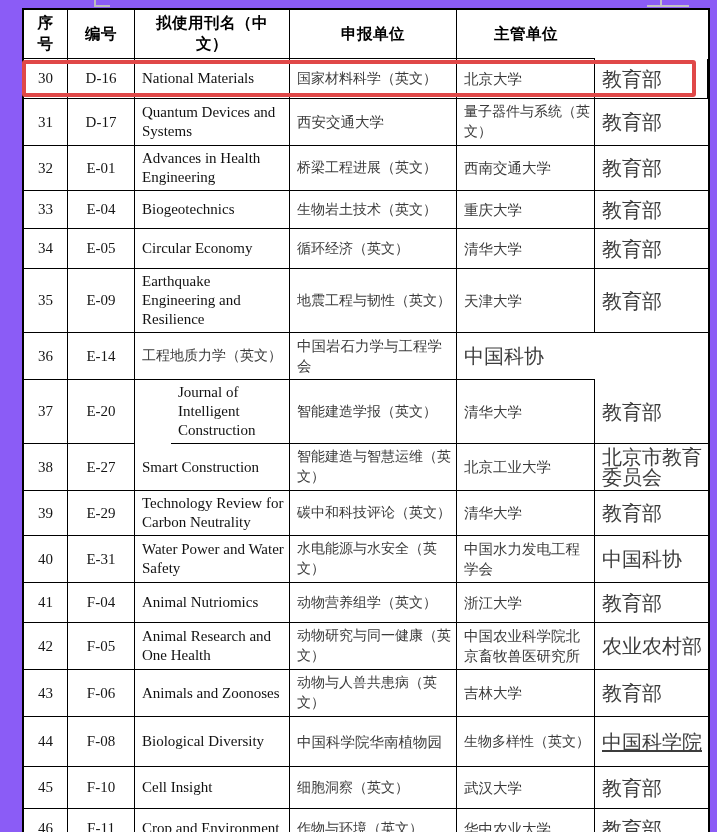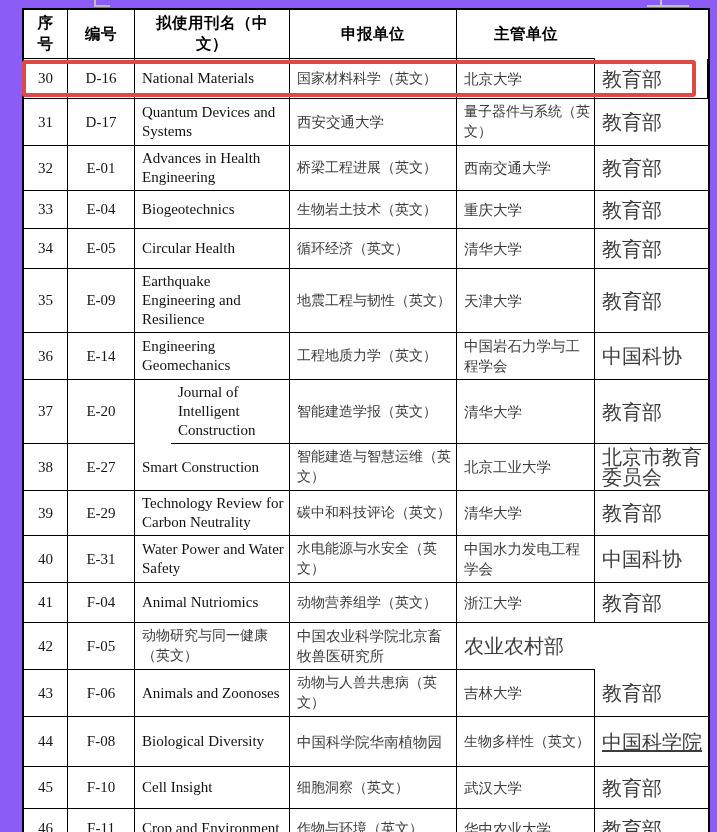--- a/index.html
+++ b/index.html
@@ -121,37 +121,36 @@
         <div class="cell c-no center" style="min-height: 38px;">33</div>
         <div class="cell c-code center" style="min-height: 38px;">E-04</div>
         <div class="cell c-en" style="min-height: 38px;">Biogeotechnics</div>
         <div class="cell c-zh" style="min-height: 38px;">生物岩土技术（英文）</div>
         <div class="cell c-app" style="min-height: 38px;">重庆大学</div>
         <div class="cell c-sup" style="min-height: 38px;">教育部</div>
       </div>
       <div class="row">
         <div class="cell c-no center" style="min-height: 40px;">34</div>
         <div class="cell c-code center" style="min-height: 40px;">E-05</div>
-        <div class="cell c-en" style="min-height: 40px;">Circular Health</div>
+        <div class="cell c-en" style="min-height: 40px;">Circular Economy</div>
         <div class="cell c-zh" style="min-height: 40px;">循环经济（英文）</div>
         <div class="cell c-app" style="min-height: 40px;">清华大学</div>
         <div class="cell c-sup" style="min-height: 40px;">教育部</div>
       </div>
       <div class="row">
         <div class="cell c-no center" style="min-height: 58px;">35</div>
         <div class="cell c-code center" style="min-height: 58px;">E-09</div>
         <div class="cell c-en" style="min-height: 58px;">Earthquake Engineering and Resilience</div>
         <div class="cell c-zh" style="min-height: 58px;">地震工程与韧性（英文）</div>
         <div class="cell c-app" style="min-height: 58px;">天津大学</div>
         <div class="cell c-sup" style="min-height: 58px;">教育部</div>
       </div>
       <div class="row">
         <div class="cell c-no center" style="min-height: 45px;">36</div>
         <div class="cell c-code center" style="min-height: 45px;">E-14</div>
-        <div class="cell c-en" style="min-height: 45px;">Engineering Geomechanics</div>
         <div class="cell c-zh" style="min-height: 45px;">工程地质力学（英文）</div>
         <div class="cell c-app" style="min-height: 45px;">中国岩石力学与工程学会</div>
         <div class="cell c-sup" style="min-height: 45px;">中国科协</div>
       </div>
       <div class="row">
         <div class="cell c-no center" style="min-height: 45px;">37</div>
         <div class="cell c-code center" style="min-height: 45px;">E-20</div>
         <div class="cell c-en" style="min-height: 45px; margin-left: 36px;">Journal of Intelligent Construction</div>
         <div class="cell c-zh" style="min-height: 45px;">智能建造学报（英文）</div>
         <div class="cell c-app" style="min-height: 45px;">清华大学</div>
@@ -185,20 +184,21 @@
         <div class="cell c-no center" style="min-height: 40px;">41</div>
         <div class="cell c-code center" style="min-height: 40px;">F-04</div>
         <div class="cell c-en" style="min-height: 40px;">Animal Nutriomics</div>
         <div class="cell c-zh" style="min-height: 40px;">动物营养组学（英文）</div>
         <div class="cell c-app" style="min-height: 40px;">浙江大学</div>
         <div class="cell c-sup" style="min-height: 40px;">教育部</div>
       </div>
       <div class="row">
         <div class="cell c-no center" style="min-height: 46px;">42</div>
         <div class="cell c-code center" style="min-height: 46px;">F-05</div>
+        <div class="cell c-en" style="min-height: 46px;">Animal Research and One Health</div>
         <div class="cell c-zh" style="min-height: 46px;">动物研究与同一健康（英文）</div>
         <div class="cell c-app" style="min-height: 46px;">中国农业科学院北京畜牧兽医研究所</div>
         <div class="cell c-sup" style="min-height: 46px;">农业农村部</div>
       </div>
       <div class="row">
         <div class="cell c-no center" style="min-height: 47px;">43</div>
         <div class="cell c-code center" style="min-height: 47px;">F-06</div>
         <div class="cell c-en" style="min-height: 47px;">Animals and Zoonoses</div>
         <div class="cell c-zh" style="min-height: 47px;">动物与人兽共患病（英文）</div>
         <div class="cell c-app" style="min-height: 47px;">吉林大学</div>

